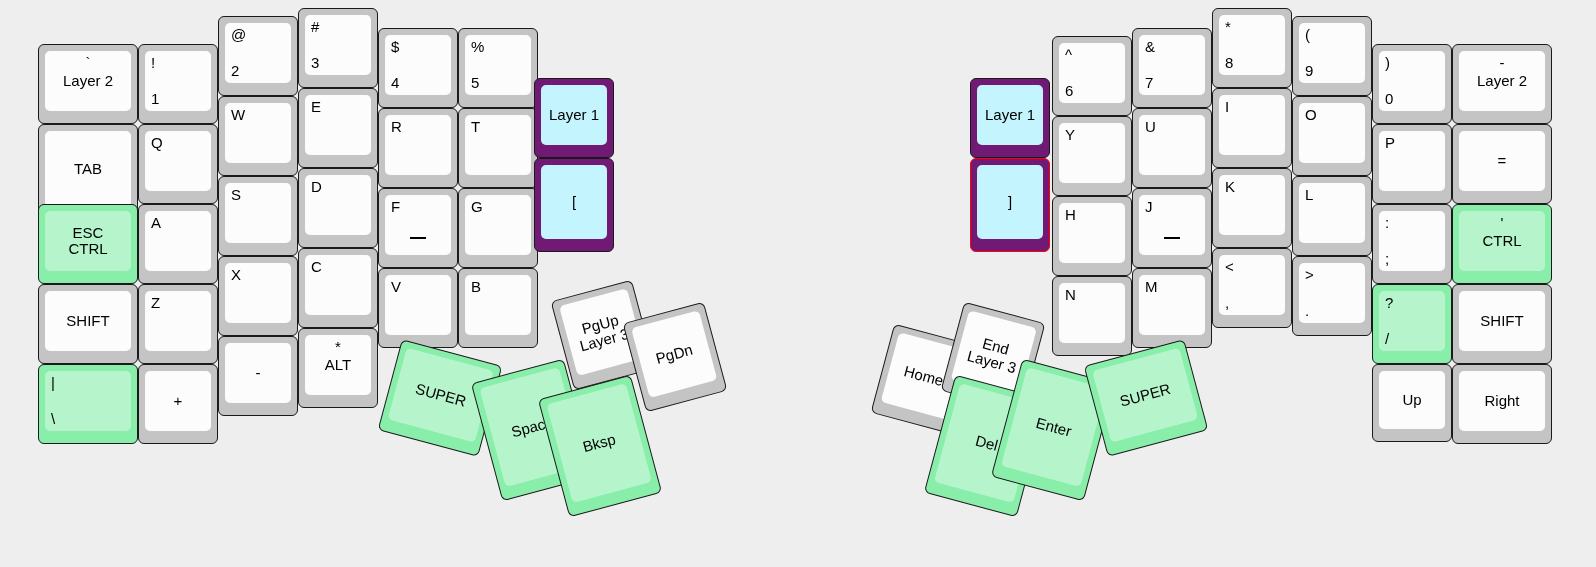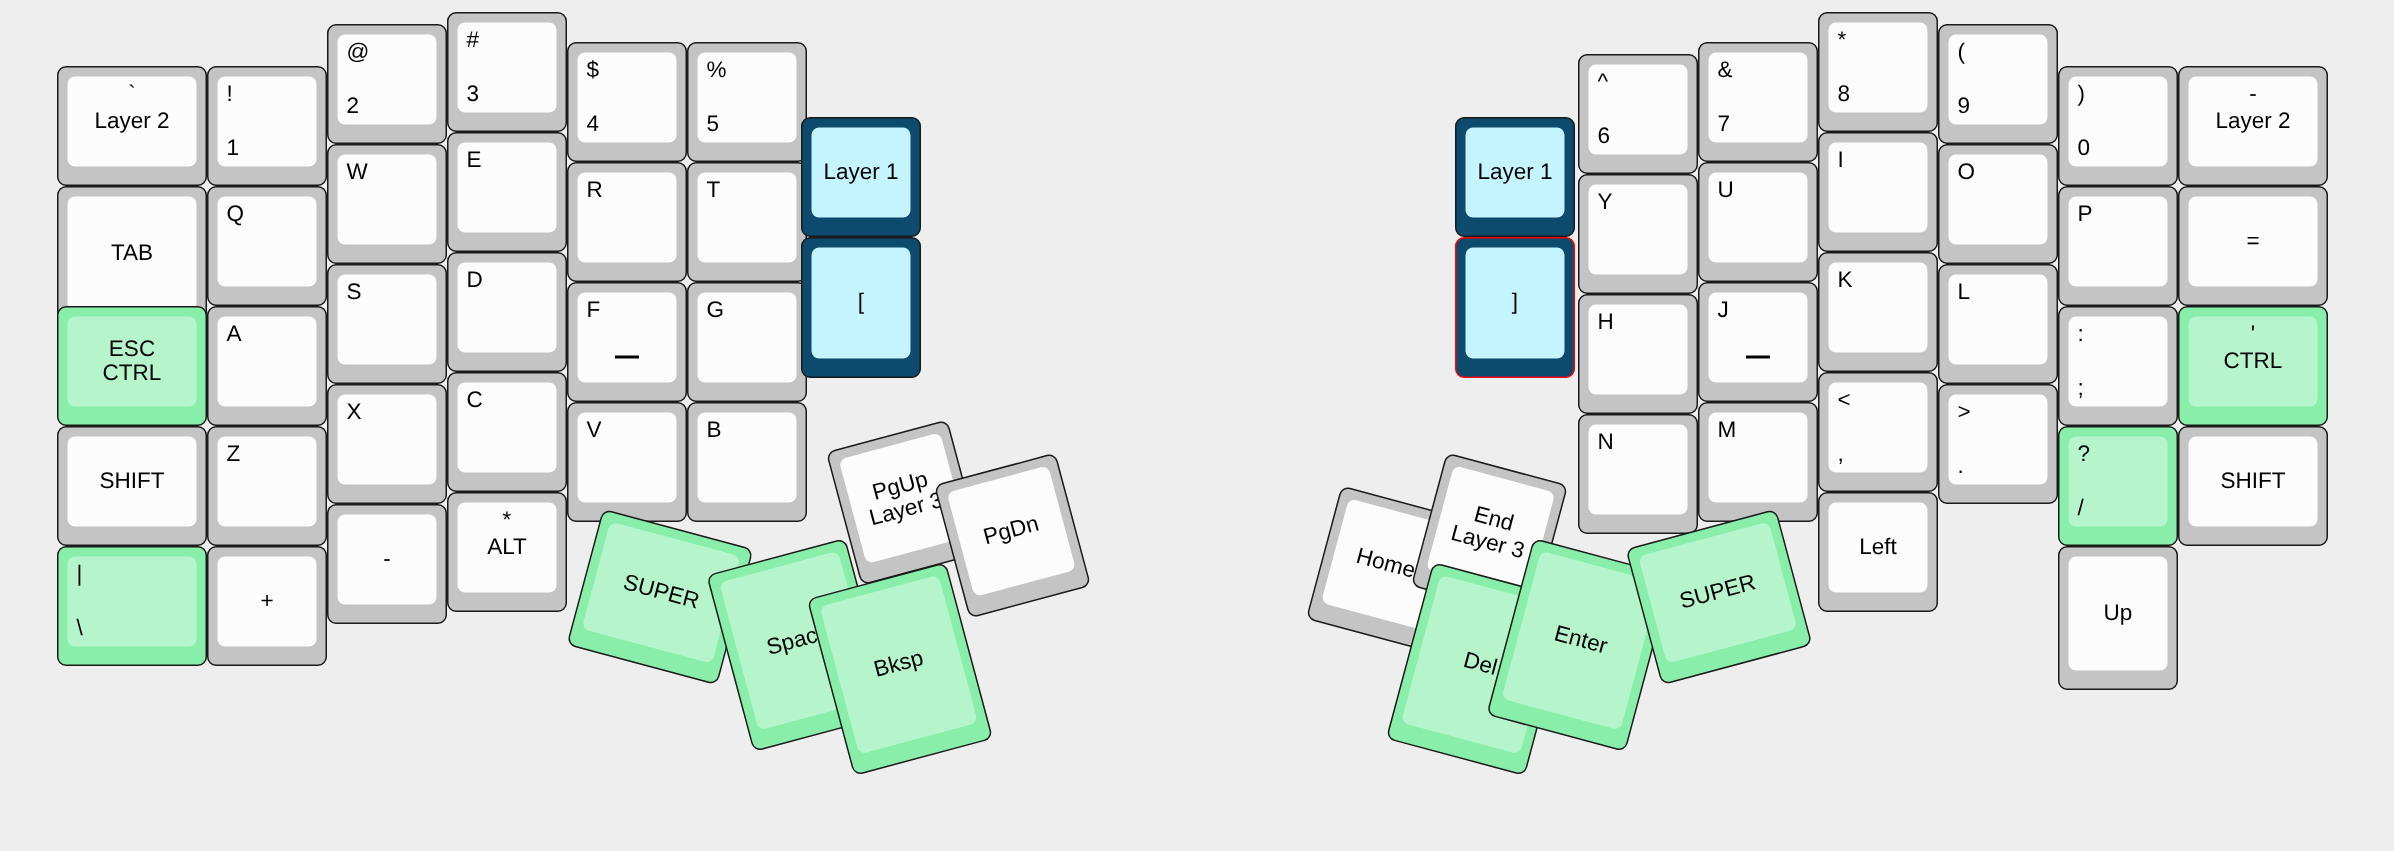--- a/index.html
+++ b/index.html
@@ -35,21 +35,21 @@
     height: 100%;
     box-sizing: border-box;
     border-radius: 5px;
     background: #fcfcfc;
     overflow: hidden;
   }
 
   
   .key.green  { background: #88eeaa; }
   .key.green  > .cap { background: #b6f5cc; }
-  .key.blue   { background: #0c4a6e; }
+  .key.blue   { background: #701a75; }
   .key.blue   > .cap { background: #c4f4fd; }
   .key.selected { border: 1px solid #ff0000; }
 
   
   .lbl {
     position: absolute;
     color: #000;
     line-height: 1.05;
     white-space: pre;
     font-size: 15px;
@@ -331,25 +331,20 @@
       <div class="cap">
         <div class="lbl tl">K</div>
       </div>
     </div>
     <div class="key" style="left: 1212px; top: 248px; width: 80px; height: 80px;">
       <div class="cap">
         <div class="lbl tl">&lt;</div>
         <div class="lbl bl">,</div>
       </div>
     </div>
-    <div class="key" style="left: 1212px; top: 328px; width: 80px; height: 80px;">
-      <div class="cap">
-        <div class="lbl c">Left</div>
-      </div>
-    </div>
     <div class="key" style="left: 1292px; top: 16px; width: 80px; height: 80px;">
       <div class="cap">
         <div class="lbl tl">(</div>
         <div class="lbl bl">9</div>
       </div>
     </div>
     <div class="key" style="left: 1292px; top: 96px; width: 80px; height: 80px;">
       <div class="cap">
         <div class="lbl tl">O</div>
       </div>
@@ -381,21 +376,21 @@
         <div class="lbl tl">:</div>
         <div class="lbl bl">;</div>
       </div>
     </div>
     <div class="key green" style="left: 1372px; top: 284px; width: 80px; height: 80px;">
       <div class="cap">
         <div class="lbl tl">?</div>
         <div class="lbl bl">/</div>
       </div>
     </div>
-    <div class="key" style="left: 1372px; top: 364px; width: 80px; height: 96px;">
+    <div class="key" style="left: 1372px; top: 364px; width: 80px; height: 78px;">
       <div class="cap">
         <div class="lbl c">Up</div>
       </div>
     </div>
     <div class="key" style="left: 1452px; top: 44px; width: 100px; height: 80px;">
       <div class="cap">
         <div class="lbl tc">-</div>
         <div class="lbl c">Layer 2</div>
       </div>
     </div>
@@ -406,20 +401,25 @@
     </div>
     <div class="key green" style="left: 1452px; top: 204px; width: 100px; height: 80px;">
       <div class="cap">
         <div class="lbl tc">'</div>
         <div class="lbl c">CTRL</div>
       </div>
     </div>
     <div class="key" style="left: 1452px; top: 284px; width: 100px; height: 80px;">
       <div class="cap">
         <div class="lbl c">SHIFT</div>
+      </div>
+    </div>
+    <div class="key" style="left: 1452px; top: 364px; width: 100px; height: 80px;">
+      <div class="cap">
+        <div class="lbl c">Right</div>
       </div>
     </div>
     <div class="key" style="left: 881px; top: 333px; width: 84px; height: 92px; transform: rotate(15deg);">
       <div class="cap">
         <div class="lbl c">Home</div>
       </div>
     </div>
     <div class="key" style="left: 951px; top: 311px; width: 84px; height: 92px; transform: rotate(15deg);">
       <div class="cap">
         <div class="lbl two"><span class="stack">End</span><span class="stack">Layer 3</span></div>

